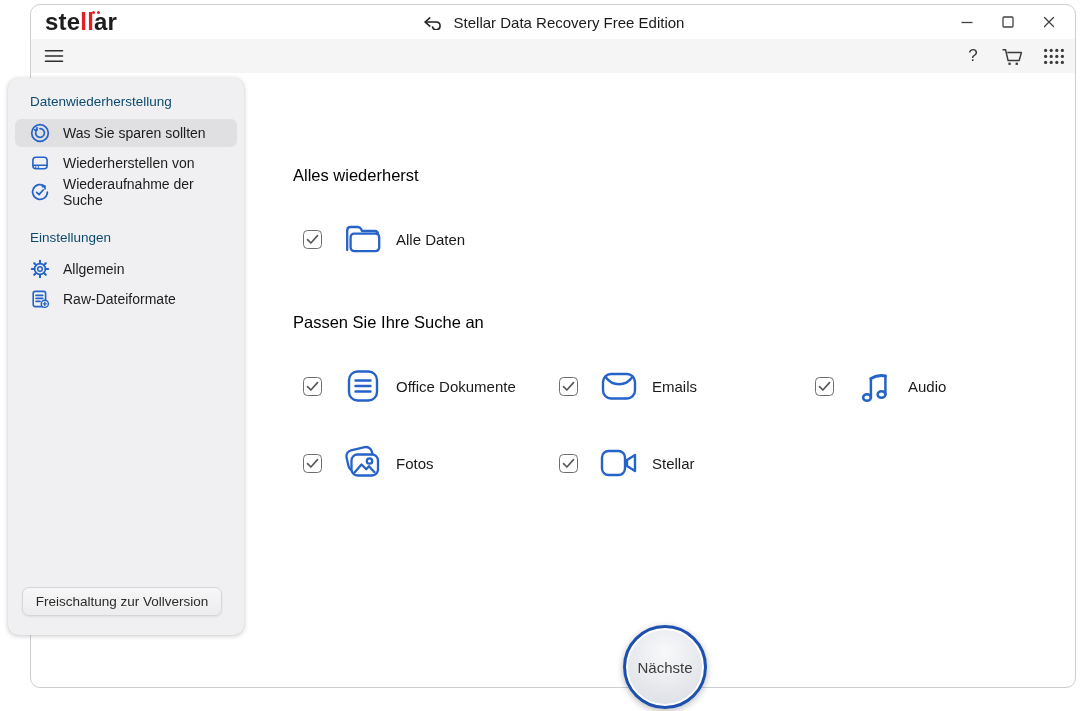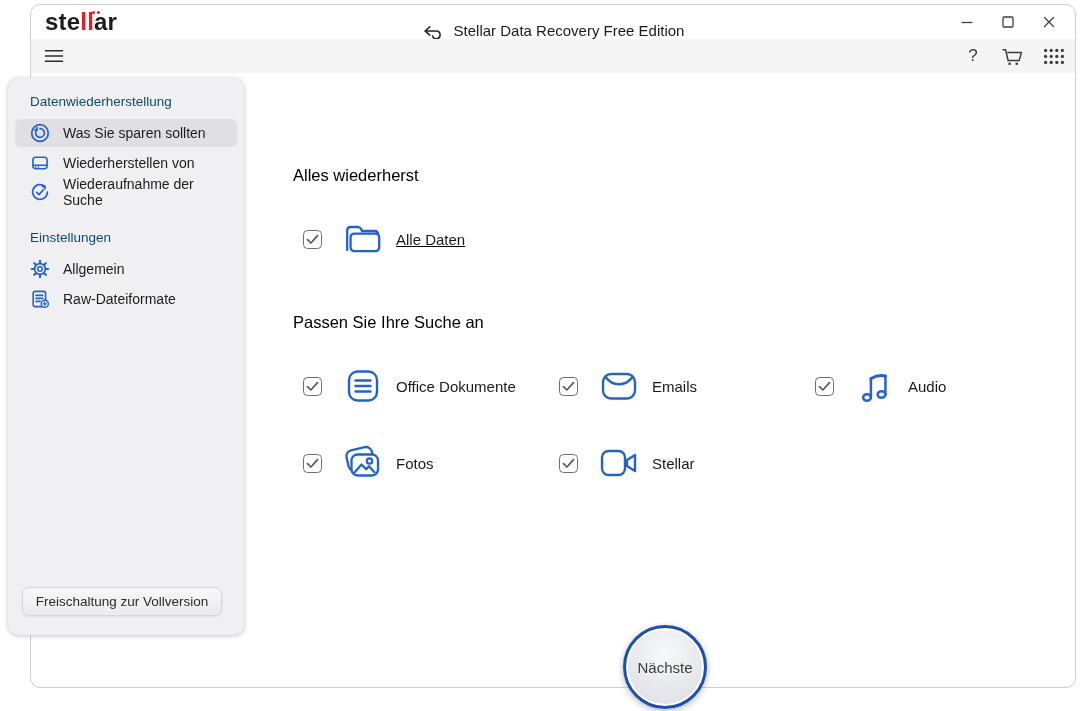--- a/index.html
+++ b/index.html
@@ -17,21 +17,21 @@
   .titlebar { position:absolute; top:0; left:0; right:0; height:34px; }
   .logo {
     position:absolute; left:14px; top:3px; font-size:24px; font-weight:700;
     color:#1c1c1c; letter-spacing:.2px; line-height:28px;
   }
   .logo .accent { color:var(--logo-red); }
   .logo-dots { position:absolute; left:47px; top:3px; width:3px; height:3px;
     border-radius:50%; background:var(--logo-red); box-shadow:5px 0 0 var(--logo-red); }
   .title-center {
     position:absolute; left:0; right:0; top:0; height:34px;
-    display:flex; align-items:flex-end; justify-content:center; gap:10px;
+    display:flex; align-items:center; justify-content:center; gap:10px;
     font-size:15px; color:#1b1b1b;
   }
   .win-controls { position:absolute; right:12px; top:0; height:34px;
     display:flex; align-items:center; gap:13px; color:#404040; }
   .win-btn { width:28px; height:28px; display:flex; align-items:center; justify-content:center; }
   
   .toolbar {
     position:absolute; top:34px; left:0; right:0; height:34px; background:#f5f5f6;
     display:flex; align-items:center; color:#3a3a3a;
   }
@@ -151,21 +151,21 @@
             <circle cx="13.8" cy="14.4" r="1.6"></circle>
             <circle cx="19.4" cy="14.4" r="1.6"></circle>
         </svg>
       </div>
     </div>
   </div>
 
   <div class="sec-heading" style="left:262px; top:161px;">Alles wiederherst</div>
   <div class="sec-heading" style="left:262px; top:308px;">Passen Sie Ihre Suche an</div>
 
-  <div class="check-item" style="left:262px; top:212px;text-decoration:underline;">
+  <div class="check-item" style="left:262px; top:212px;">
     <div class="cb checked">
       <svg class="check" width="13" height="11" viewBox="0 0 13 11" fill="none" stroke="#595959" stroke-width="1.7" stroke-linecap="round" stroke-linejoin="round">
           <path d="M1.5 5.6l3.4 3.4L11.5 1.6"></path>
         </svg>
     </div>
     <div class="icon-zone blue-icon">
       <svg width="42" height="36" viewBox="0 0 42 36" fill="none" stroke="currentColor" stroke-width="2.3" stroke-linecap="round" stroke-linejoin="round">
         <path d="M5.2 29 V9.4 q0-3.4 3.4-3.4 h7 q2.5 0 3.5 2.1 l0.9 1.9 h12.6 q3.4 0 3.4 3.4 v1.2"></path>
         <rect x="8.6" y="12.6" width="28.6" height="17.6" rx="3.6" fill="#fff"></rect>
       </svg>

